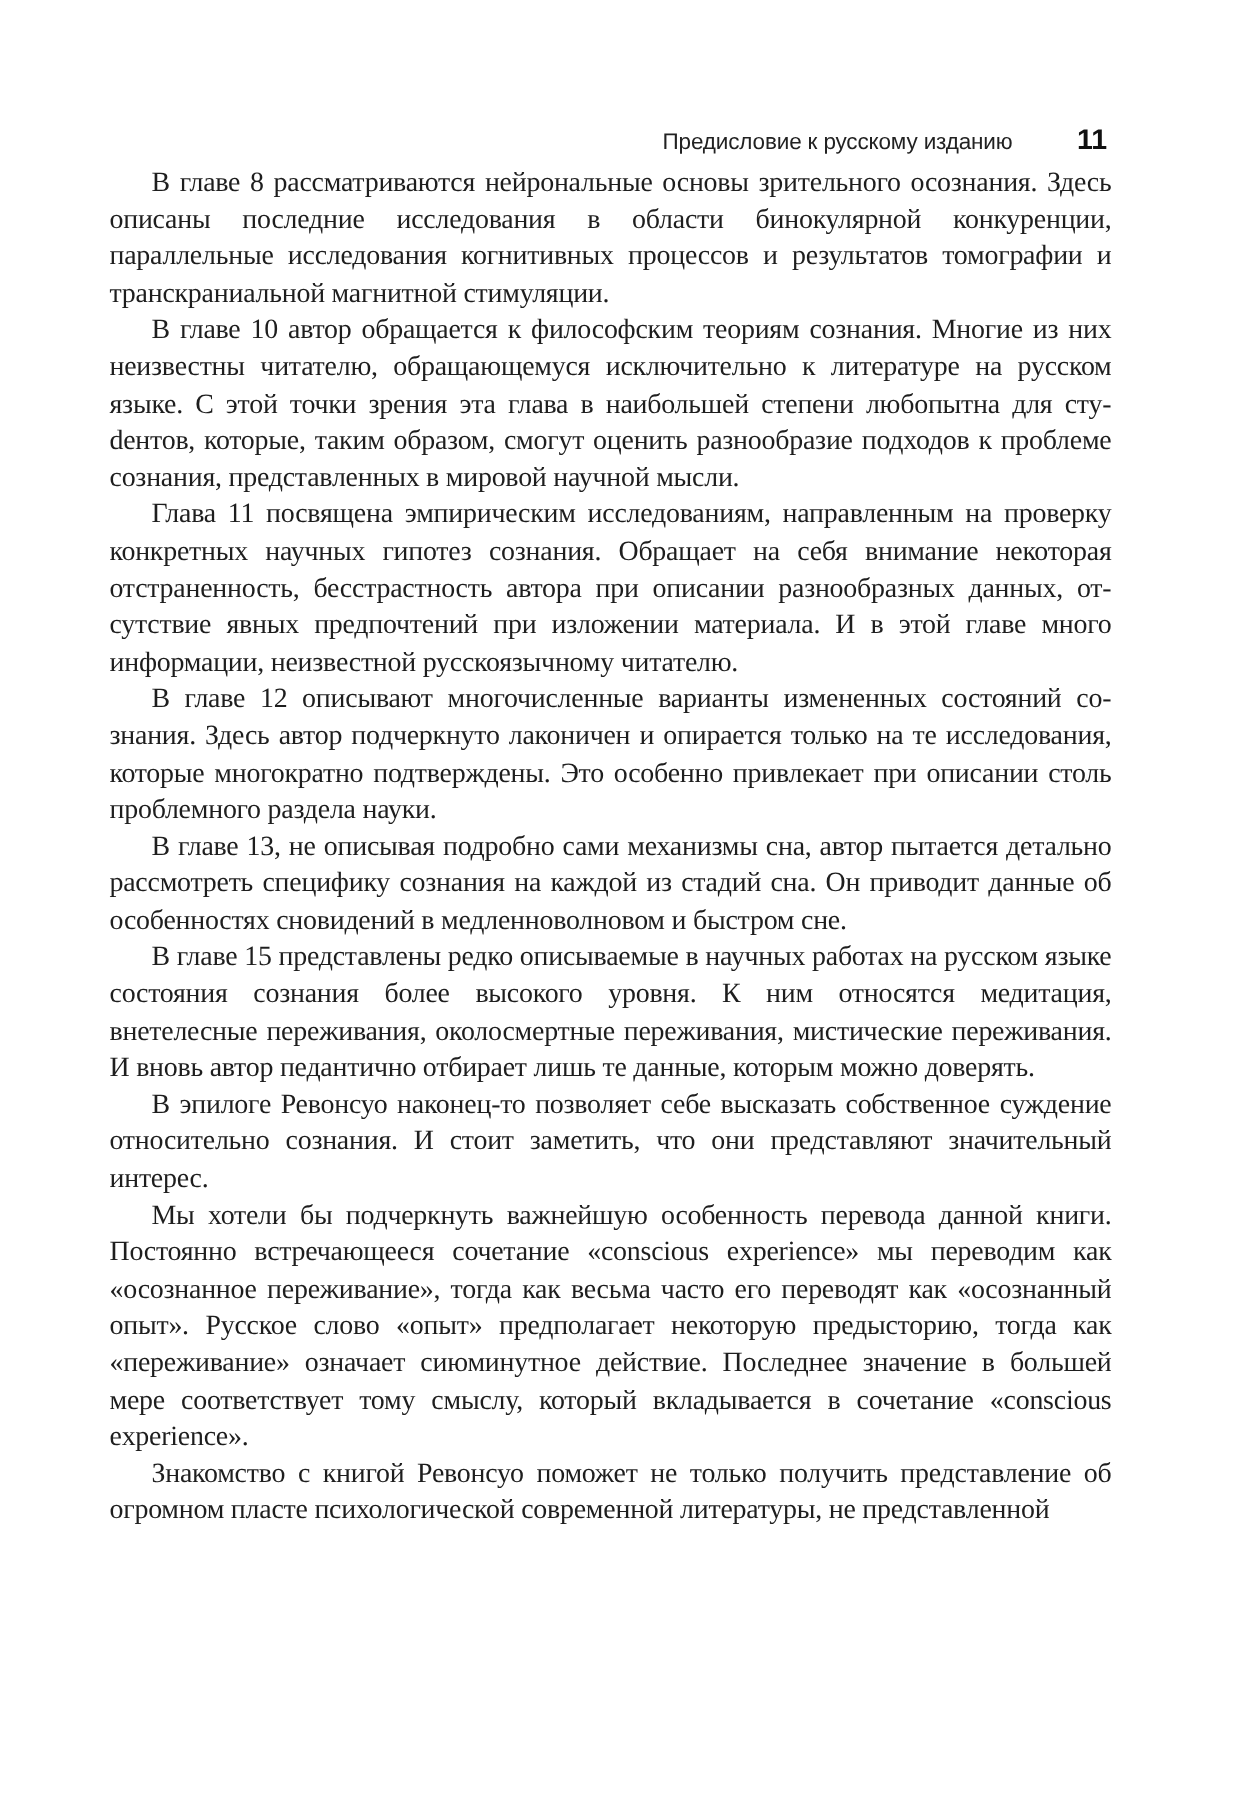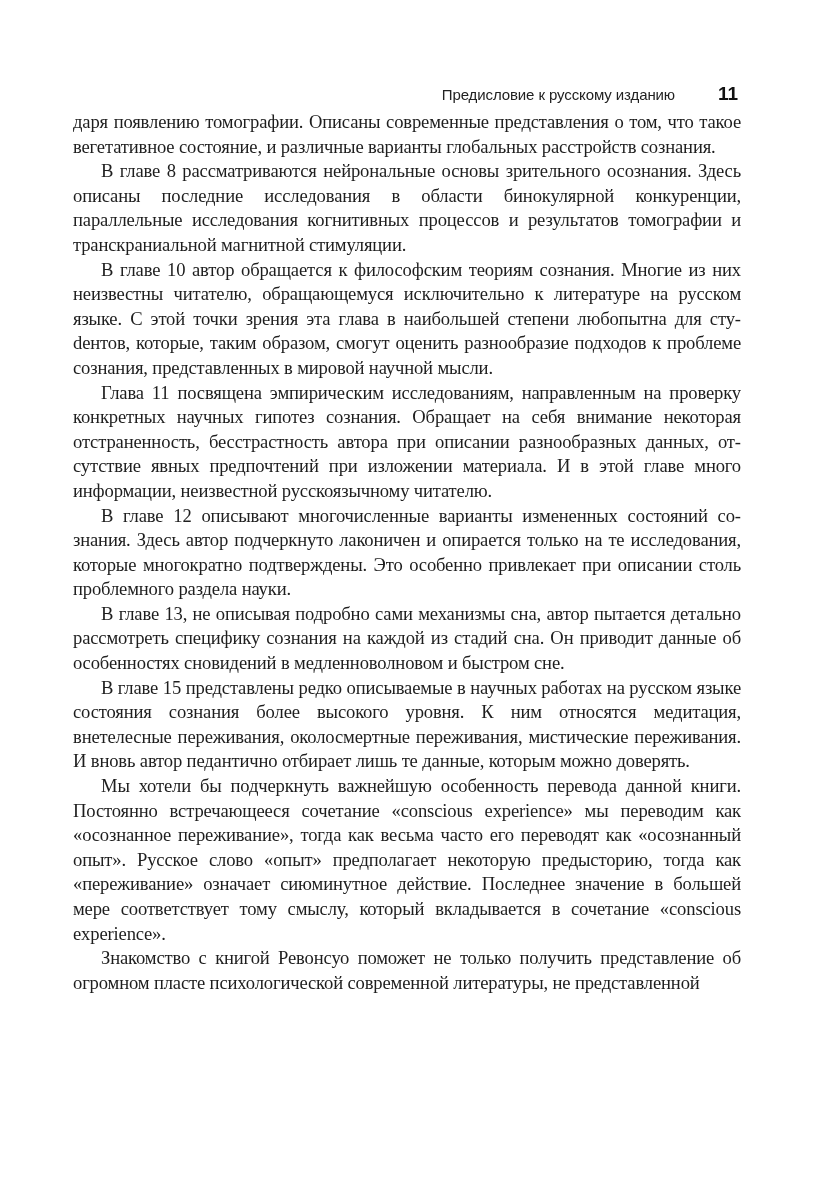--- a/index.html
+++ b/index.html
@@ -62,22 +62,22 @@
   </style>
 </head>
 <body>
 
 <div class="running-header">
   <span class="header-title">Предисловие к русскому изданию</span>
   <span class="page-number">11</span>
 </div>
 
 <div class="body-text">
-  <p class="cont">дaря появлению томографии. Описаны современные представления о том, что такое вегетативное состояние, и различные варианты глобальных расстройств сознания.</p>
   <p>В главе 8 рассматриваются нейрональные основы зрительного осознания. Здесь описаны последние исследования в области бинокулярной конкуренции, параллельные исследования когнитивных процессов и результатов томографии и транскраниальной магнитной стимуляции.</p>
   <p>В главе 10 автор обращается к философским теориям сознания. Многие из них неизвестны читателю, обращающемуся исключительно к литературе на русском языке. С этой точки зрения эта глава в наибольшей степени любопытна для сту­dентов, которые, таким образом, смогут оценить разнообразие подходов к пробле­ме сознания, представленных в мировой научной мысли.</p>
   <p>Глава 11 посвящена эмпирическим исследованиям, направленным на провер­ку конкретных научных гипотез сознания. Обращает на себя внимание некоторая отстраненность, бесстрастность автора при описании разнообразных данных, от­сутствие явных предпочтений при изложении материала. И в этой главе много информации, неизвестной русскоязычному читателю.</p>
   <p>В главе 12 описывают многочисленные варианты измененных состояний со­знания. Здесь автор подчеркнуто лаконичен и опирается только на те исследова­ния, которые многократно подтверждены. Это особенно привлекает при описании столь проблемного раздела науки.</p>
   <p>В главе 13, не описывая подробно сами механизмы сна, автор пытается деталь­но рассмотреть специфику сознания на каждой из стадий сна. Он приводит дан­ные об особенностях сновидений в медленноволновом и быстром сне.</p>
   <p>В главе 15 представлены редко описываемые в научных работах на русском языке состояния сознания более высокого уровня. К ним относятся медитация, внетелесные переживания, околосмертные переживания, мистические пережи­вания. И вновь автор педантично отбирает лишь те данные, которым можно до­верять.</p>
+  <p>В эпилоге Ревонсуо наконец-то позволяет себе высказать собственное сужде­ние относительно сознания. И стоит заметить, что они представляют значитель­ный интерес.</p>
   <p>Мы хотели бы подчеркнуть важнейшую особенность перевода данной книги. Постоянно встречающееся сочетание «conscious experience» мы переводим как «осознанное переживание», тогда как весьма часто его переводят как «осознанный опыт». Русское слово «опыт» предполагает некоторую предысторию, тогда как «переживание» означает сиюминутное действие. Последнее значение в большей мере соответствует тому смыслу, который вкладывается в сочетание «conscious experience».</p>
   <p>Знакомство с книгой Ревонсуо поможет не только получить представление об огромном пласте психологической современной литературы, не представленной</p>
 </div>
 
 </body></html>

